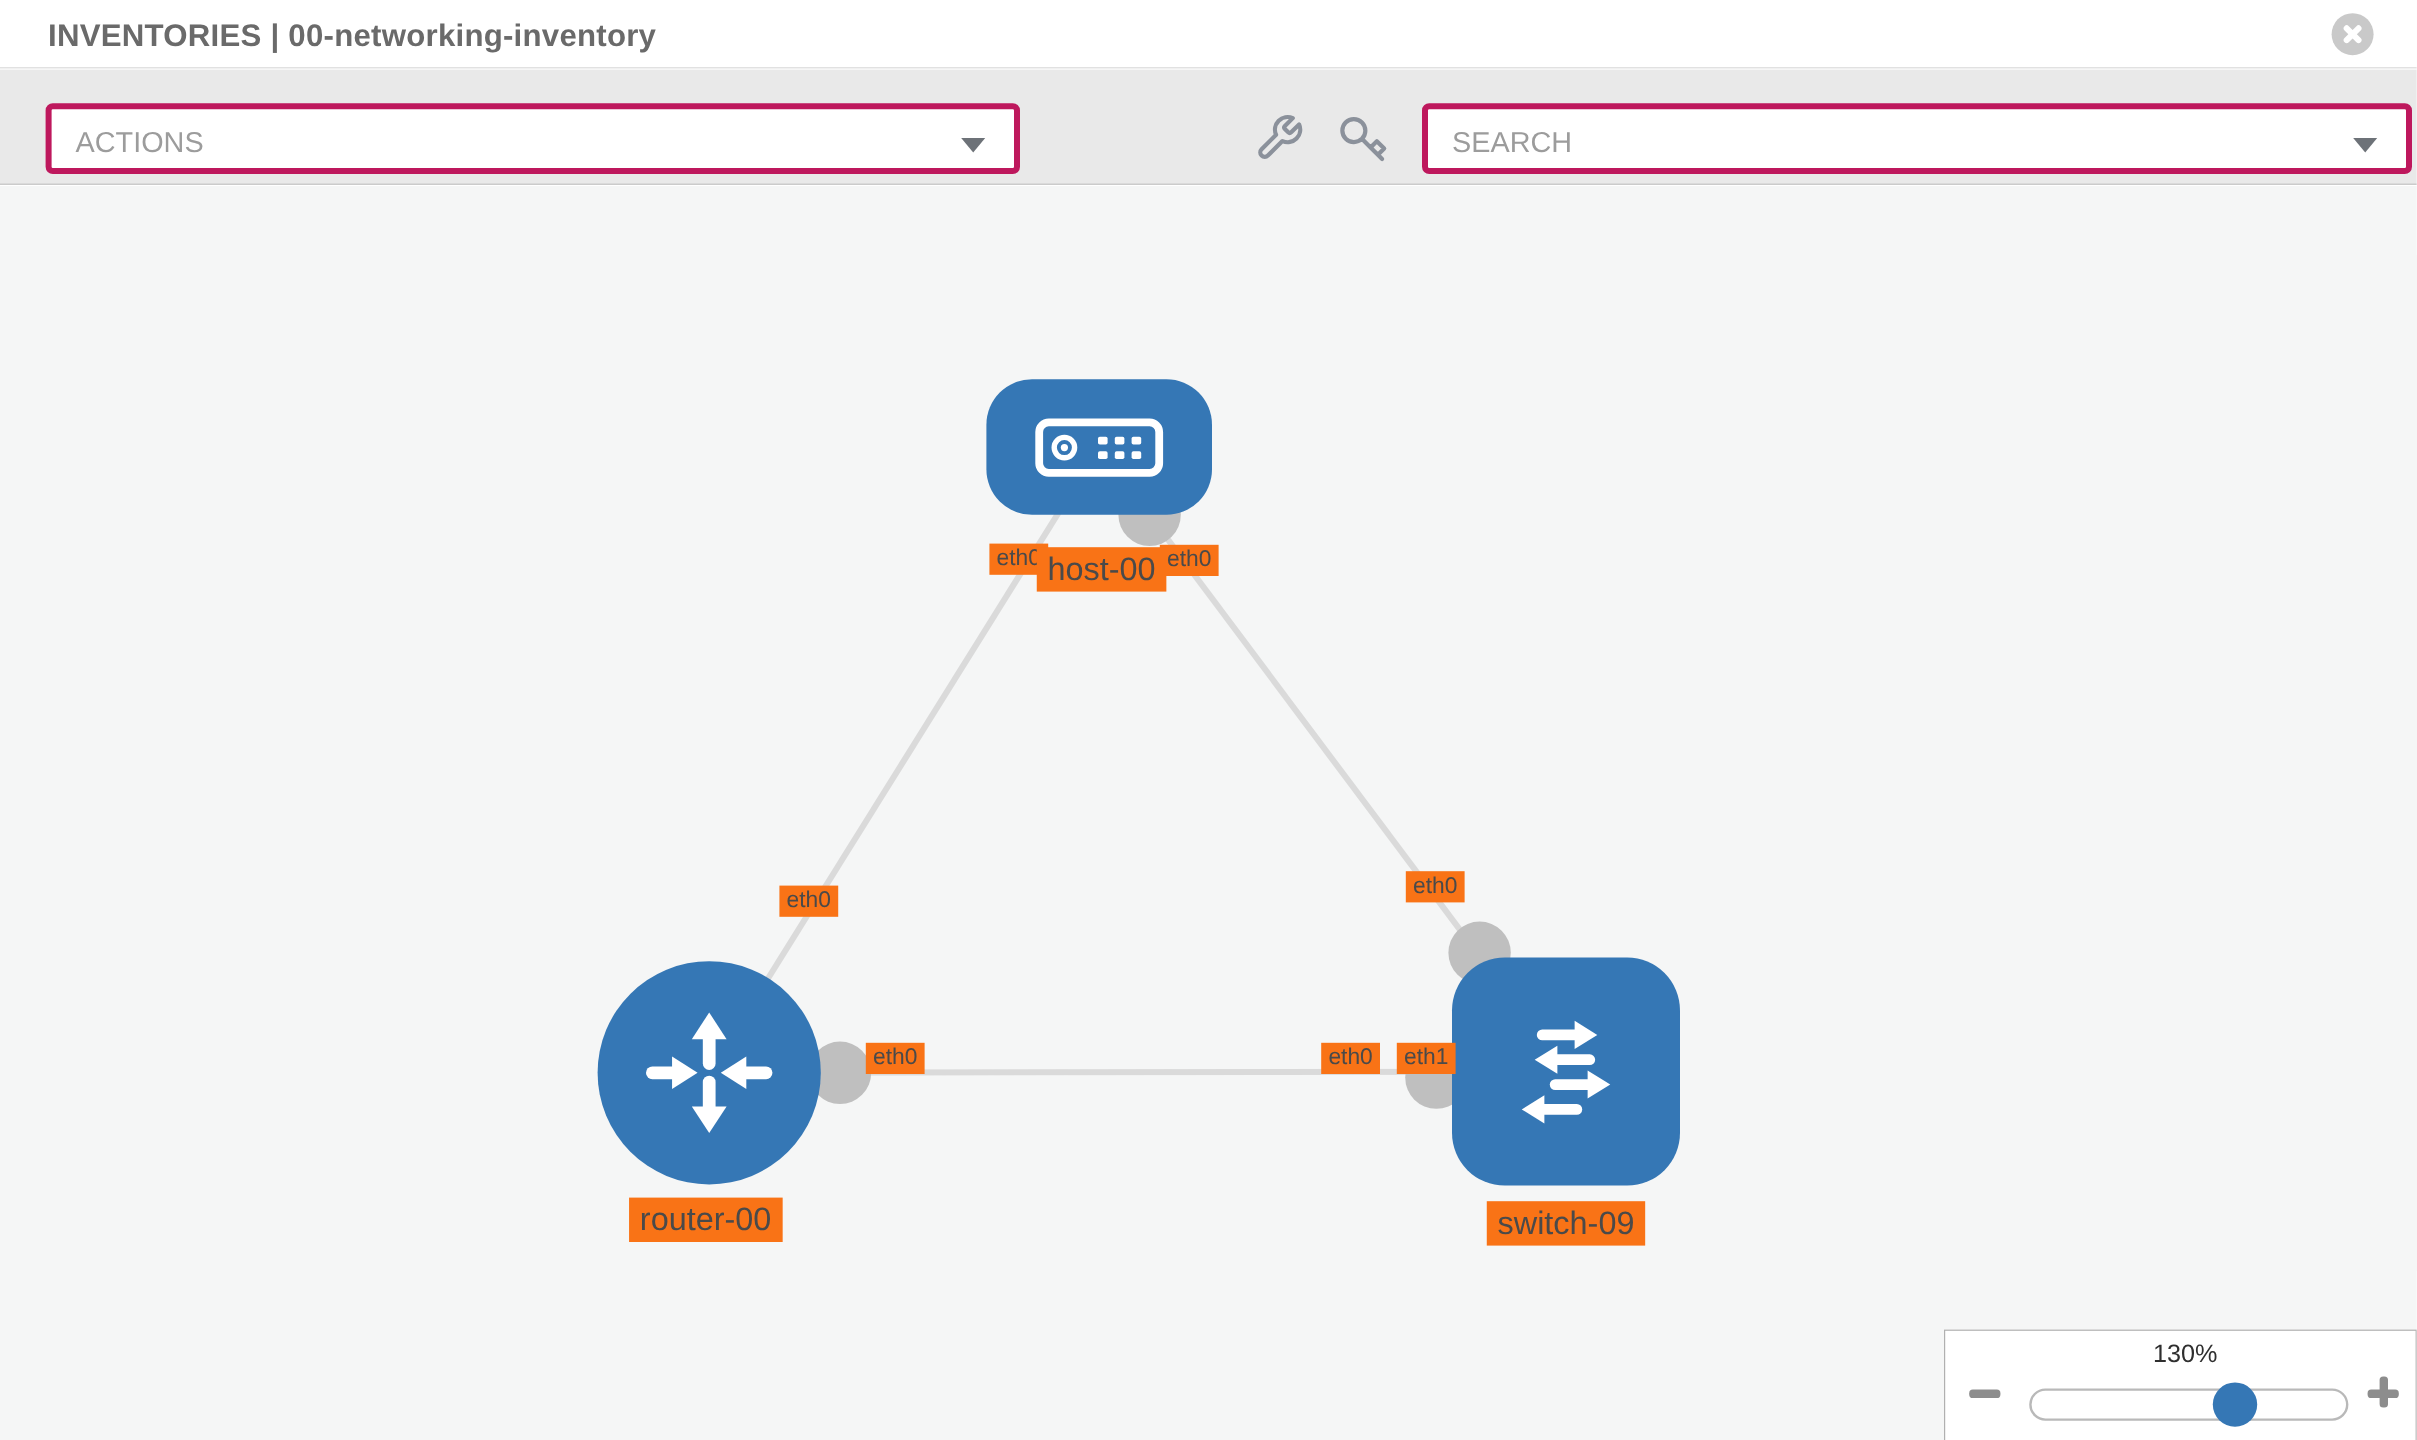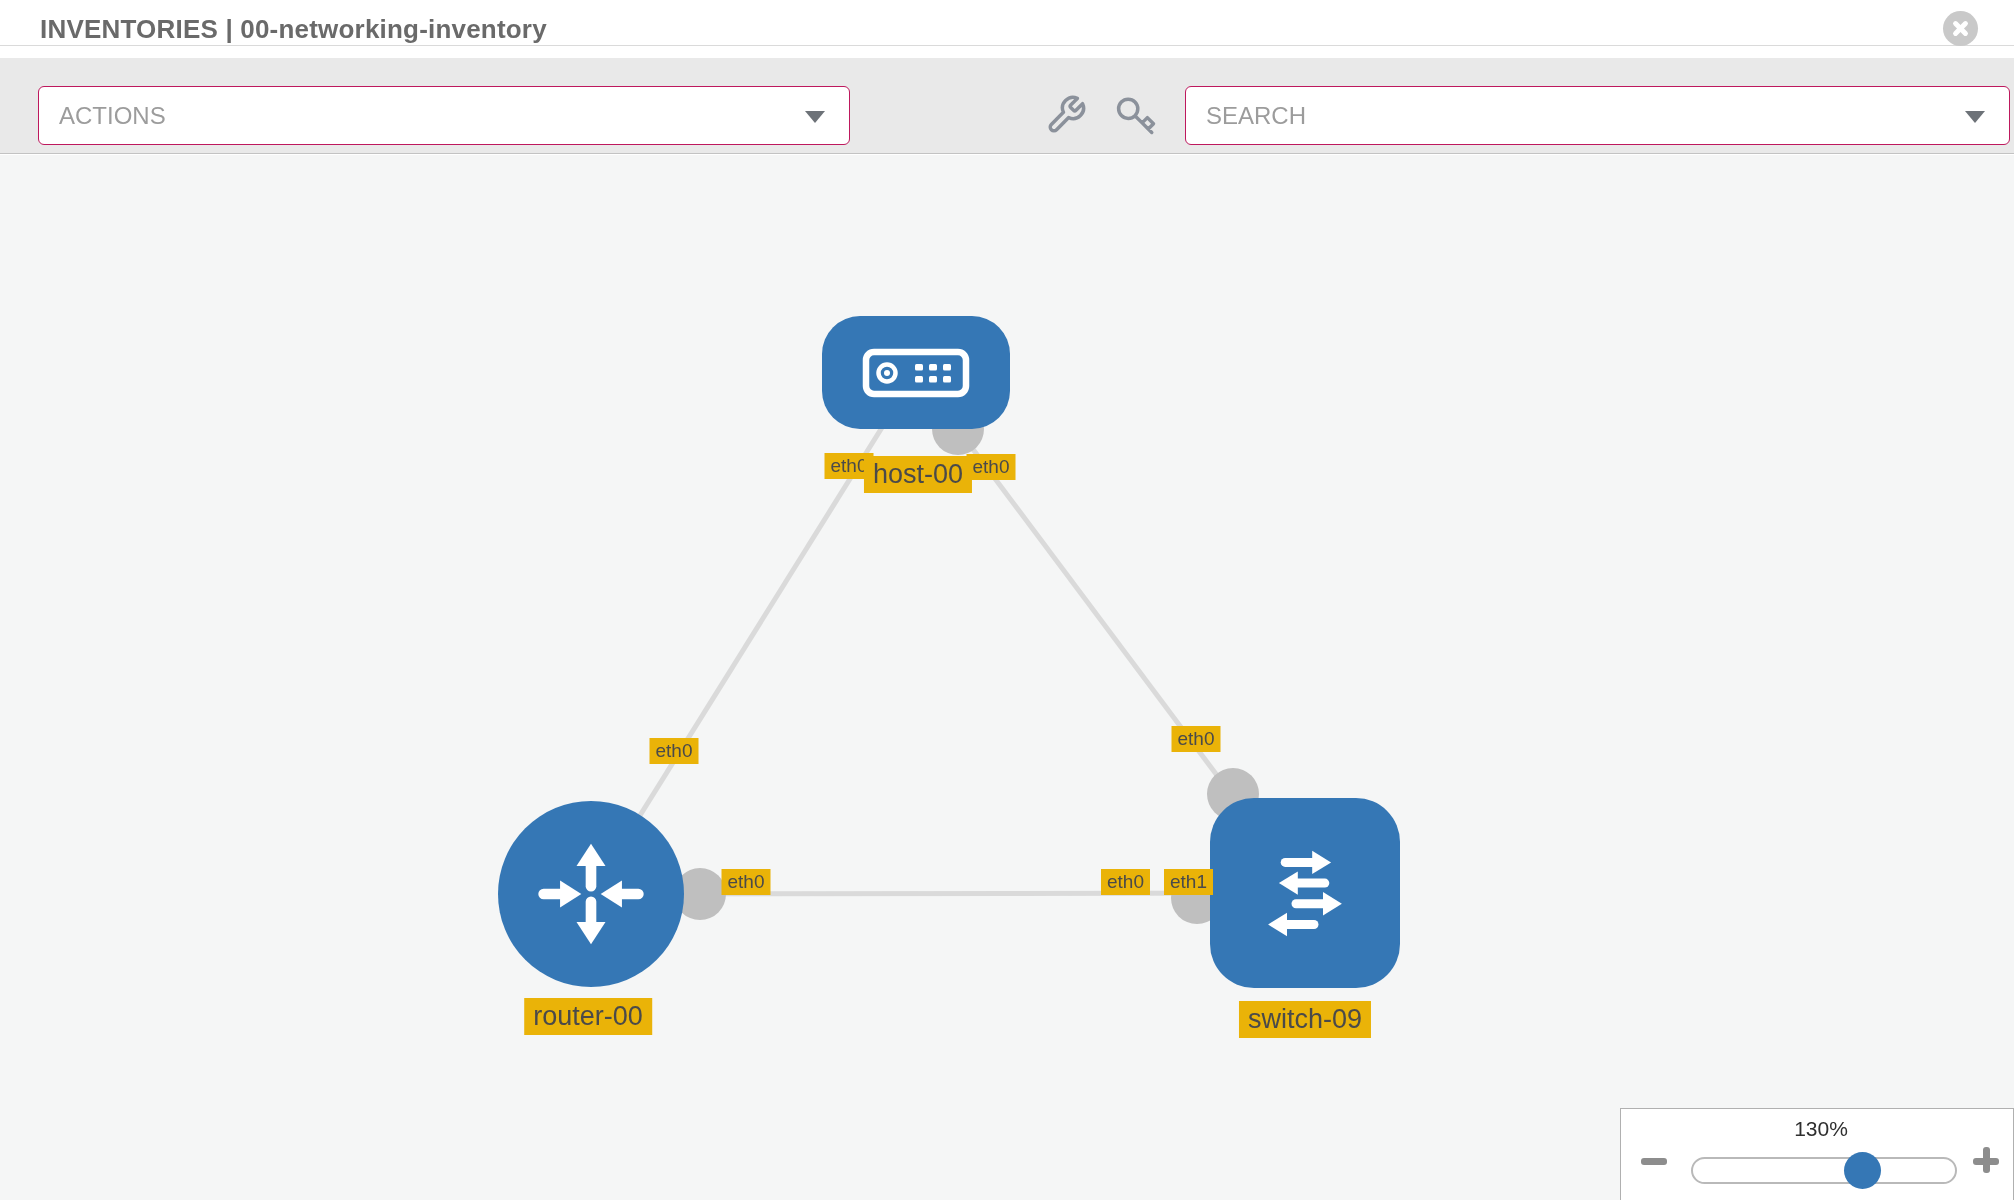--- a/index.html
+++ b/index.html
@@ -1,36 +1,36 @@
 <!DOCTYPE html>
 <html><head>
 <meta charset="utf-8">
 <style>
   * { box-sizing: border-box; margin: 0; padding: 0; }
   html, body { width: 2014px; height: 1200px; overflow: hidden; }
   body { font-family: "Liberation Sans", sans-serif; background: #fff; }
   .app { position: relative; width: 2014px; height: 1200px; }
 
   
-  .topbar { position: absolute; left: 0; top: 0; width: 100%; height: 46px;
+  .topbar { position: absolute; left: 0; top: 0; width: 100%; height: 57px;
             background: #fff; border-bottom: 1px solid #dadada; }
   .title { position: absolute; left: 40px; top: 0; height: 56px; line-height: 58px;
            font-size: 26px; font-weight: bold; color: #6a6a6a; letter-spacing: .2px; }
   .close-btn { position: absolute; right: 36px; top: 11px; width: 35px; height: 35px;
                border-radius: 50%; background: #c9c9c9; cursor: pointer; }
   .close-btn i { position: absolute; left: 8px; top: 15px; width: 19px; height: 5px;
                  background: #fff; border-radius: 2.5px; }
   .close-btn i.xb1 { transform: rotate(45deg); }
   .close-btn i.xb2 { transform: rotate(-45deg); }
 
   
   .toolbar { position: absolute; left: 0; top: 58px; width: 100%; height: 96px;
              background: #e9e9e9; border-bottom: 1px solid #c3c3c3; }
   .select { position: absolute; top: 28px; height: 59px; background: #fff;
-            border: 1px solid #be185d; border-radius: 6px; cursor: pointer; }
+            border: 5px solid #be185d; border-radius: 6px; cursor: pointer; }
   .select .select-label { position: absolute; left: 20px; top: 0; line-height: 57px;
             font-size: 24px; color: #9c9c9c; }
   .select .caret { position: absolute; right: 24px; top: 24px; width: 0; height: 0;
             border-left: 10px solid transparent; border-right: 10px solid transparent;
             border-top: 12px solid #6d7278; }
   .select.actions { left: 38px; width: 812px; }
   .select.search  { left: 1185px; width: 825px; }
   .tool-btn { position: absolute; top: 36px; width: 42px; height: 42px; cursor: pointer; }
   .tool-btn.wrench { left: 1045px; }
   .tool-btn.key    { left: 1115px; }
@@ -38,21 +38,21 @@
   
   .canvas { position: absolute; left: 0; top: 155px; width: 2014px; height: 1045px;
             background: #f5f6f6; }
   .edges { position: absolute; left: 0; top: 0; }
   .node { position: absolute; background: #3577b5; }
   .node.host   { left: 822px; top: 161px; width: 188px; height: 113px; border-radius: 38px; }
   .node.router { left: 498px; top: 646px; width: 186px; height: 186px; border-radius: 50%; }
   .node.switch { left: 1210px; top: 643px; width: 190px; height: 190px; border-radius: 44px; }
   .node svg { position: absolute; left: 50%; top: 50%; transform: translate(-50%, -50%); }
 
-  .chip { position: absolute; background: #eab308; color: #4a4a4a; white-space: nowrap; }
+  .chip { position: absolute; background: #f97316; color: #4a4a4a; white-space: nowrap; }
   .node-chip { font-size: 27px; padding: 3px 9px; transform: translateX(-50%); z-index: 6; }
   .eth-chip  { font-size: 19px; padding: 2px 6px; z-index: 5; }
   .eth-chip.centered { transform: translateX(-50%); }
 
   
   .zoom-panel { position: absolute; left: 1620px; top: 929px; width: 394px; height: 117px;
                 background: #fff; border: 1px solid #b0b0b0; z-index: 10; margin-top: 24px; }
   .zoom-value { position: absolute; left: 60px; top: 8px; width: 280px; text-align: center;
                 font-size: 21px; color: #2f2f2f; }
   .zoom-minus, .zoom-plus { position: absolute; top: 34px; width: 34px; height: 34px; cursor: pointer; }

